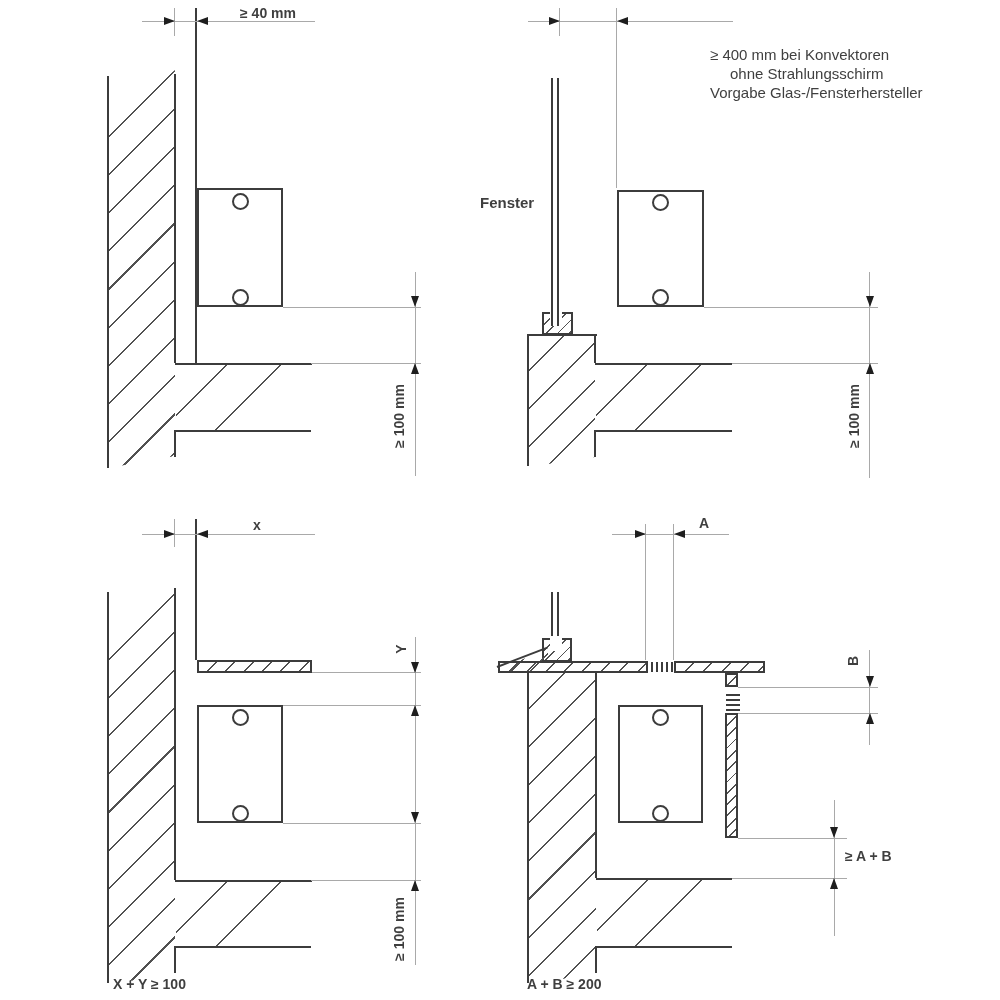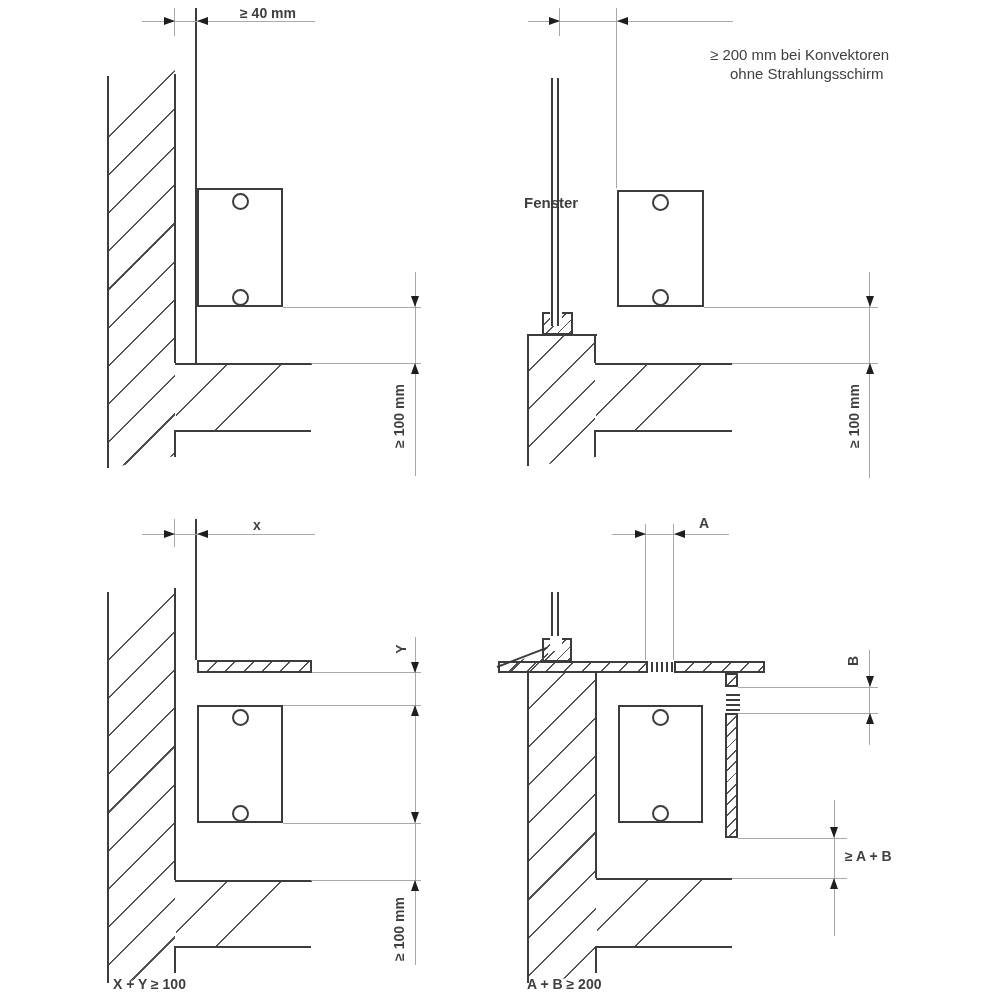--- a/index.html
+++ b/index.html
@@ -76,24 +76,25 @@
     <i class="dv" style="left:594px;top:430px;height:27px"></i>
     <i class="boxh hf" style="left:542px;top:312px;width:31px;height:23px"></i>
     <i class="wht" style="left:550px;top:310px;width:12px;height:16px"></i>
     <i class="dv" style="left:551px;top:78px;height:248px"></i>
     <i class="dv" style="left:557px;top:78px;height:248px"></i>
     <i class="lv" style="left:559px;top:8px;height:28px"></i>
     <i class="lv" style="left:616px;top:8px;height:180px"></i>
     <i class="lh" style="left:528px;top:21px;width:205px"></i>
     <i class="arr a-rt" style="left:549px;top:17px"></i>
     <i class="arr a-lf" style="left:617px;top:17px"></i>
-    <b class="fenster" style="left:524px;top:195px">Fenster</b>
+    <b class="fenster" style="left:480px;top:195px">Fenster</b>
     <div class="note">
-      <span>≥ 200 mm bei Konvektoren</span>
+      <span>≥ 400 mm bei Konvektoren</span>
       <span class="ind">ohne Strahlungsschirm</span>
+      <span>Vorgabe Glas-/Fensterhersteller</span>
     </div>
     <i class="box" style="left:617px;top:190px;width:87px;height:117px"></i>
     <i class="circ" style="left:652px;top:194px"></i>
     <i class="circ" style="left:652px;top:289px"></i>
     <i class="lh" style="left:704px;top:307px;width:174px"></i>
     <i class="lv" style="left:869px;top:272px;height:206px"></i>
     <i class="arr a-dn" style="left:866px;top:296px"></i>
     <i class="arr a-up" style="left:866px;top:363px"></i>
     <b class="lbl rot" style="left:854px;top:416px">≥ 100 mm</b>
   </section>

